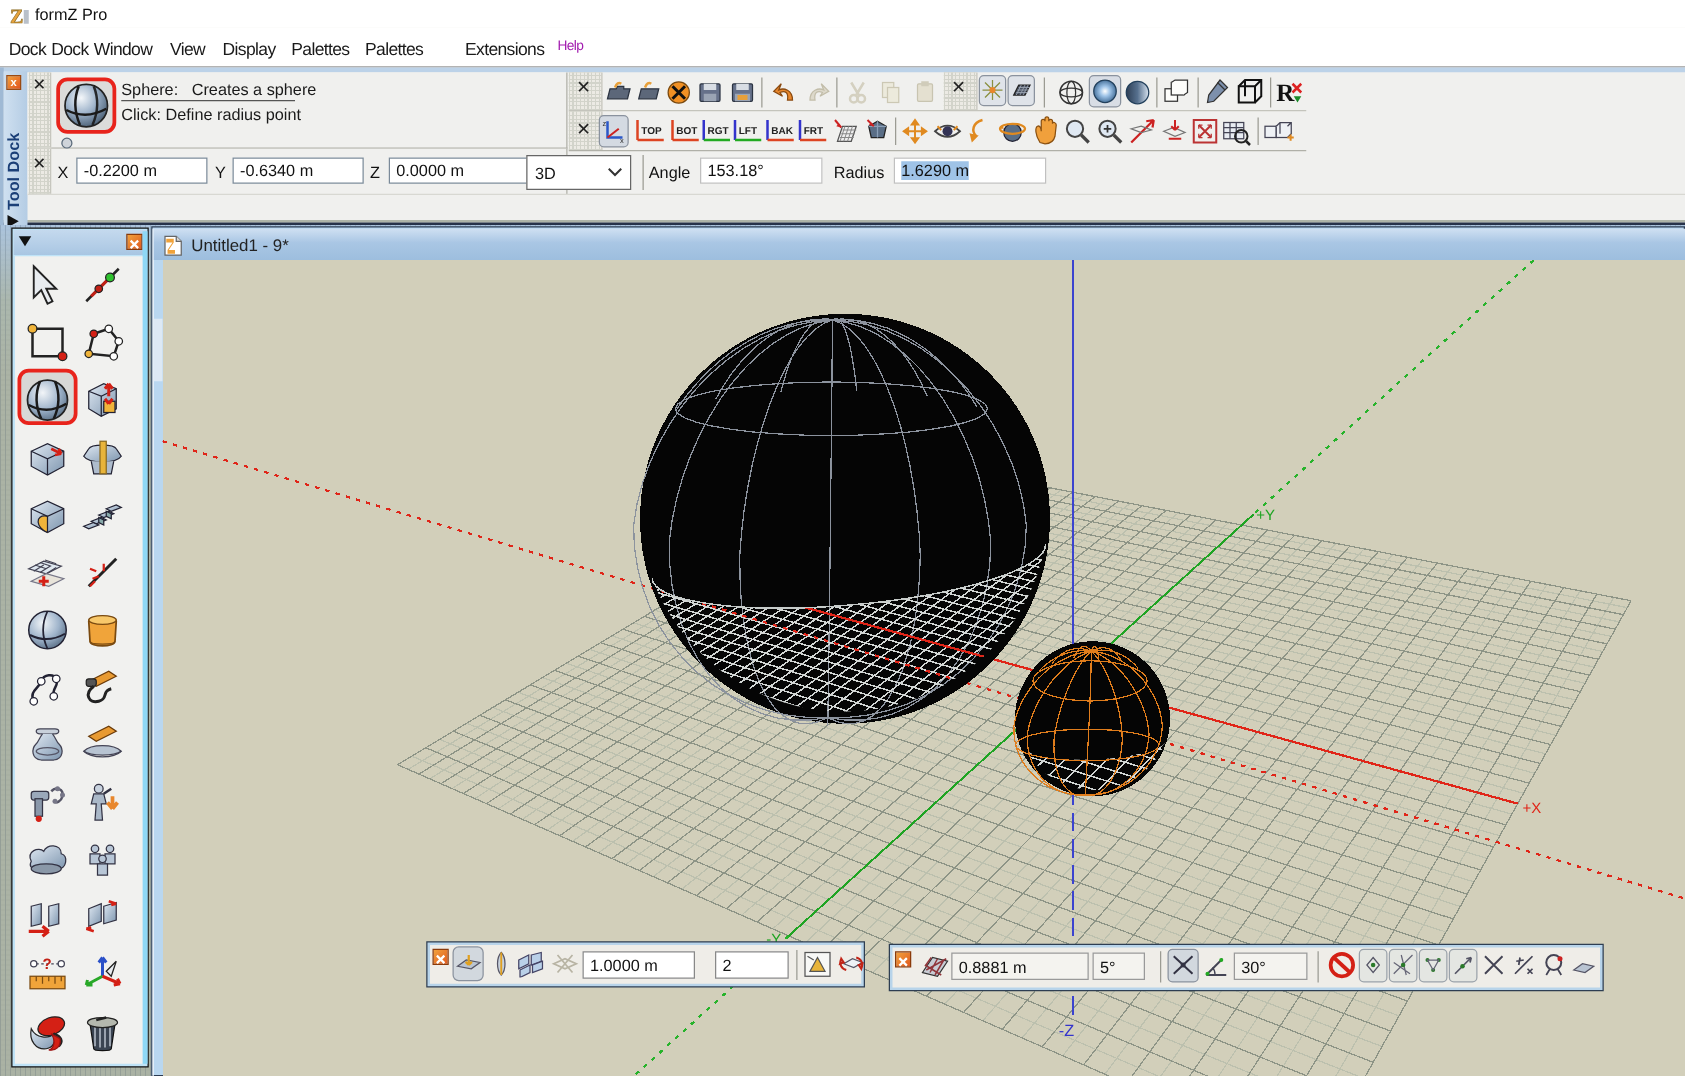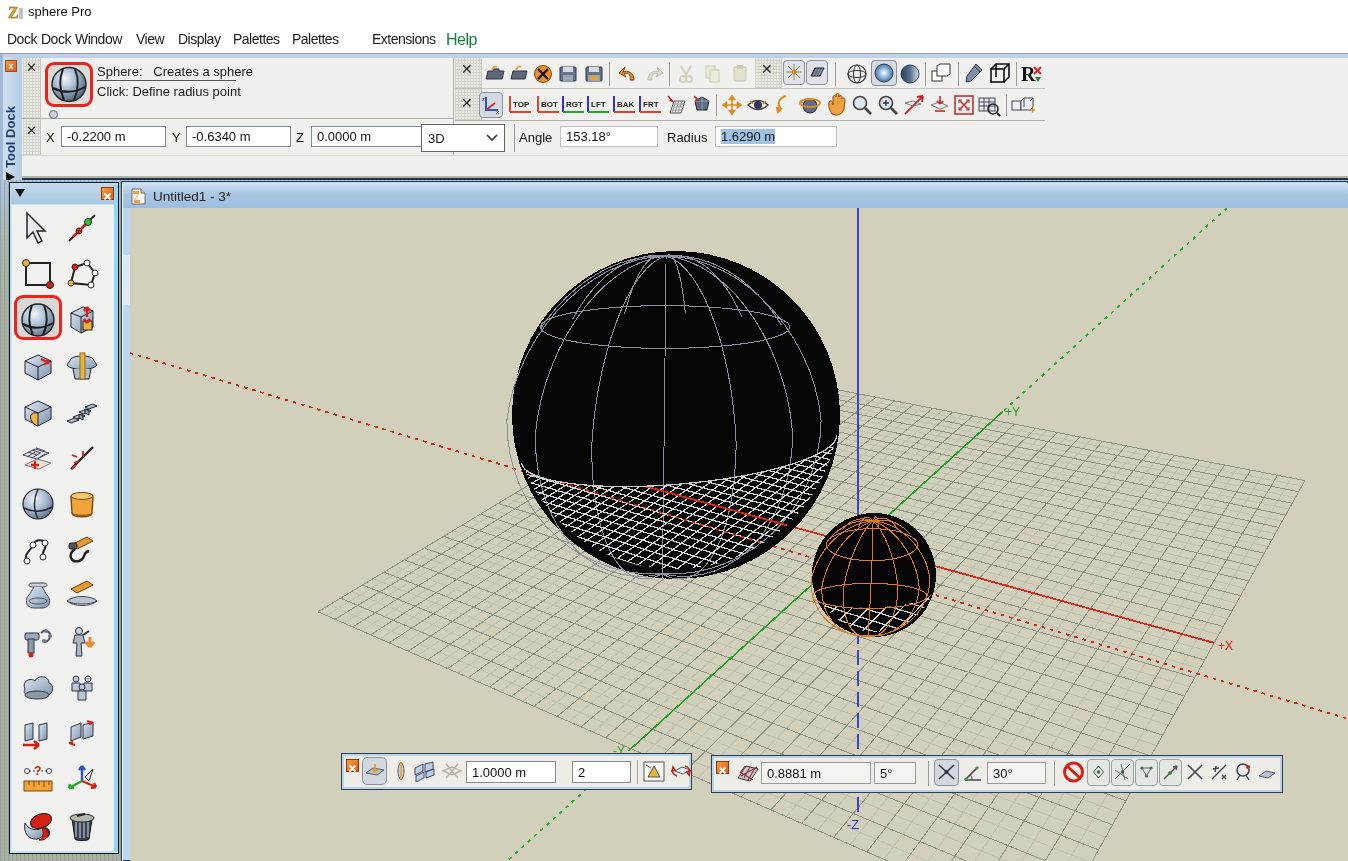--- a/index.html
+++ b/index.html
@@ -8,31 +8,31 @@
 .lbl{position:absolute;font-size:13px;color:#111}
 .xg{position:absolute;font-size:13px;color:#222;line-height:10px}
 .grip{position:absolute;background-color:#eceae4;background-image:repeating-linear-gradient(0deg,#d2d3ca 0 1px,transparent 1px 3px),repeating-linear-gradient(90deg,#d2d3ca 0 1px,transparent 1px 3px);border-right:1px solid #c6c6be}
 .sep{position:absolute;width:1px;background:#9b9b93}
 </style></head><body>
 <div class="abs" style="left:0;top:0;width:1348px;height:22px;background:#ffffff"></div>
 <svg class="abs" style="left:8px;top:5px" width="16" height="15" viewBox="0 0 16 15">
 <text x="0" y="13" font-family="Liberation Serif,serif" font-size="16" font-weight="bold" fill="#e8a33d" stroke="#8a6a20" stroke-width="0.5">Z</text>
 <rect x="11" y="3" width="4" height="11" fill="#b9c0c9"></rect>
   </svg>
-<div class="abs" style="left:28px;top:4px;font-size:13px;color:#111">sphere Pro</div>
+<div class="abs" style="left:28px;top:4px;font-size:13px;color:#111">formZ Pro</div>
 <div class="abs" style="left:0;top:22px;width:1348px;height:31px;background:#ffffff;border-bottom:1px solid #9a9a9a"></div>
 <div class="abs" style="left:7px;top:31px;font-size:14px;letter-spacing:-0.5px;color:#1a1a1a">Dock</div>
 <div class="abs" style="left:41px;top:31px;font-size:14px;letter-spacing:-0.5px;color:#1a1a1a">Dock</div>
 <div class="abs" style="left:75px;top:31px;font-size:14px;letter-spacing:-0.5px;color:#1a1a1a">Window</div>
 <div class="abs" style="left:136px;top:31px;font-size:14px;letter-spacing:-0.5px;color:#1a1a1a">View</div>
 <div class="abs" style="left:178px;top:31px;font-size:14px;letter-spacing:-0.5px;color:#1a1a1a">Display</div>
 <div class="abs" style="left:233px;top:31px;font-size:14px;letter-spacing:-0.5px;color:#1a1a1a">Palettes</div>
 <div class="abs" style="left:292px;top:31px;font-size:14px;letter-spacing:-0.5px;color:#1a1a1a">Palettes</div>
 <div class="abs" style="left:372px;top:31px;font-size:14px;letter-spacing:-0.5px;color:#1a1a1a">Extensions</div>
-<div class="abs" style="left:446px;top:31px;font-size:16px;letter-spacing:-0.5px;color:#15803d">Help</div>
+<div class="abs" style="left:446px;top:31px;font-size:11px;letter-spacing:-0.5px;color:#a21caf">Help</div>
 <div class="abs" style="left:0;top:54px;width:1348px;height:4px;background:#bCd2e8"></div>
 <div class="abs" style="left:0;top:58px;width:1348px;height:118px;background:#f0f0ee"></div>
 <div class="abs" style="left:0;top:176px;width:1348px;height:2px;background:#aeb4a8"></div>
 <div class="abs" style="left:0;top:178px;width:1348px;height:2px;background:#27324a"></div>
 <div class="abs" style="left:0;top:54px;width:3px;height:126px;background:#9fb9d4"></div>
 <div class="abs" style="left:3px;top:57px;width:19px;height:123px;background:linear-gradient(90deg,#cfe0f0,#b4cce4)"></div>
 <div class="abs" style="left:5px;top:60px;width:12px;height:12px;background:linear-gradient(135deg,#f2a23c,#e2551e);border:1px solid #9a4a12;color:#fff;font-size:9px;font-weight:bold;text-align:center;line-height:11px;box-sizing:border-box">x</div>
 <div class="abs" style="left:3px;top:80px;width:18px;height:90px;">
     <div style="transform:rotate(-90deg) translate(-88px,0);transform-origin:0 0;width:90px;font-size:13px;font-weight:bold;color:#1b3f77;white-space:nowrap">Tool Dock</div>
   </div>
@@ -315,21 +315,21 @@
 background:repeating-linear-gradient(90deg,#5a6a7a 0 1px,transparent 1px 4px),repeating-linear-gradient(0deg,transparent 0 2px,#ffffff22 2px 4px)"></div>
 <div class="abs" style="left:121px;top:181px;width:1227px;height:680px;background:#b9d7f0;border:1px solid #2b3b52;box-sizing:border-box"></div>
 <div class="abs" style="left:122px;top:183px;width:1px;height:678px;background:#f4f8fc"></div>
 <div class="abs" style="left:123px;top:183px;width:1225px;height:25px;background:linear-gradient(180deg,#cfe0f2 0%,#a9c6e4 45%,#9dbede 100%)"></div>
 <div class="abs" style="left:123px;top:255px;width:7px;height:50px;background:#dde9f5"></div>
 <svg class="abs" style="left:131px;top:188px" width="15" height="17" viewBox="0 0 15 17">
 <path d="M1 1 H10 L14 5 V16 H1 Z" fill="#fff" stroke="#666"></path>
 <path d="M10 1 L10 5 L14 5" fill="#d8d8d8" stroke="#666"></path>
 <path d="M2 3 h6 v3 l-4 6 h5 v3 H3 v-3 l4 -6 H2 Z" fill="#f0a23a"></path>
   </svg>
-<div class="abs" style="left:153px;top:189px;font-size:13.5px;color:#222">Untitled1 - 3*</div>
+<div class="abs" style="left:153px;top:189px;font-size:13.5px;color:#222">Untitled1 - 9*</div>
 <svg width="1218" height="653" viewBox="130 208 1218 653" style="position:absolute;left:130px;top:208px" shape-rendering="optimizeSpeed">
 <rect x="130" y="208" width="1218" height="653" fill="#d2cfba"></rect>
 <defs>
 <clipPath id="bigC">
         <circle cx="676" cy="415" r="164"></circle>
       </clipPath>
 <clipPath id="bigH">
         <path d="M 521.6 462.8 A 158 35 -5 0 0 836.4 435.2 A 164 164 0 0 1 521.6 462.8 Z"></path>
       </clipPath>
 <clipPath id="smlH">

